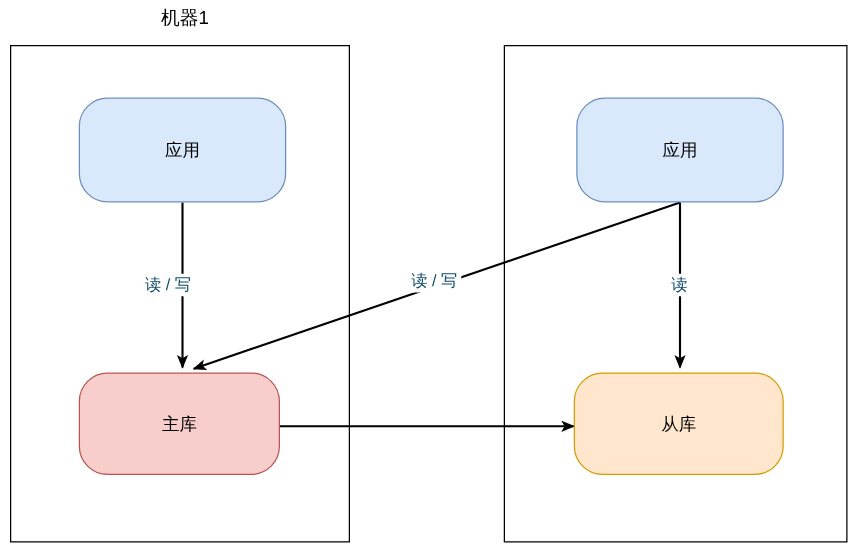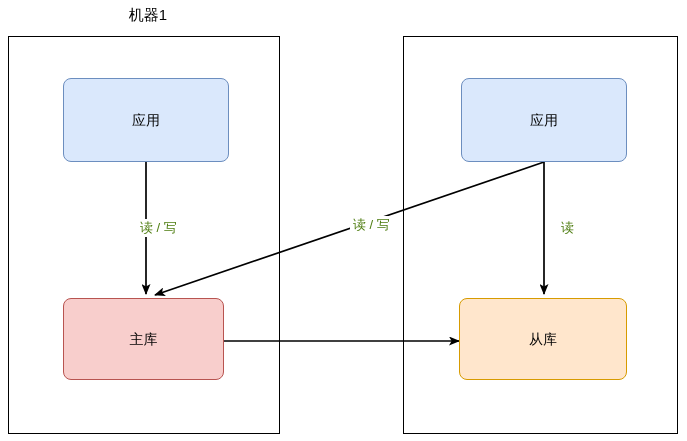--- a/index.html
+++ b/index.html
@@ -30,21 +30,21 @@
   }
   .container-box {
     position: absolute;
     border: 1.6px solid #000000;
     background: transparent;
     box-sizing: border-box;
   }
   .node {
     position: absolute;
     box-sizing: border-box;
-    border-radius: 8px;
+    border-radius: 23px;
     display: flex;
     align-items: center;
     justify-content: center;
     font-size: 14px;
     line-height: 18px;
     text-align: center;
     white-space: nowrap;
   }
   .node-app {
     background: #dae8fc;
@@ -55,26 +55,25 @@
     border: 1.4px solid #b85450;
   }
   .node-slave {
     background: #ffe6cc;
     border: 1.4px solid #d79b00;
   }
   .edge-label {
     position: absolute;
     font-size: 13px;
     line-height: 16px;
-    color: #4d7c0f;
+    color: #0c4a6e;
     background: #ffffff;
     padding: 1px 3px;
     white-space: nowrap;
     text-align: center;
-    margin-left: 24px;
   }
   #edges {
     position: absolute;
     left: 0;
     top: 0;
     width: 687px;
     height: 441px;
     pointer-events: none;
   }
   .watermark {

